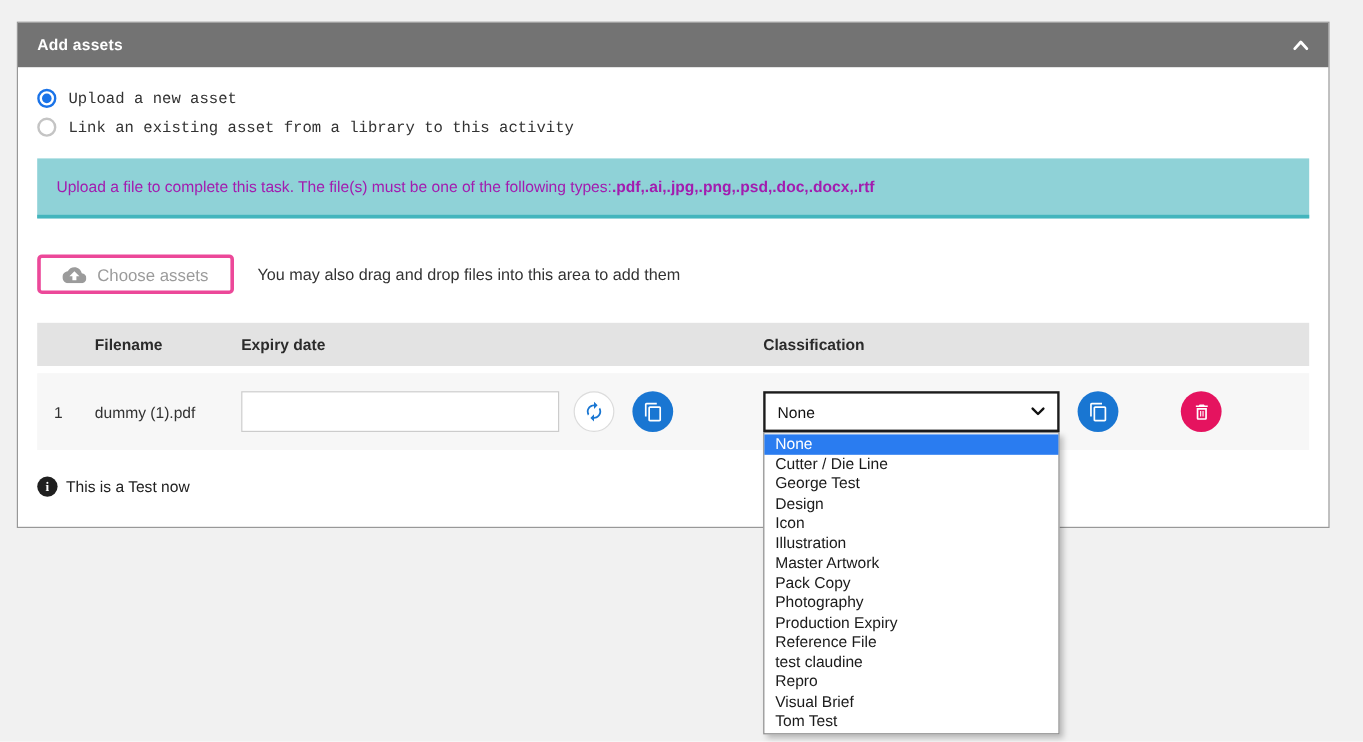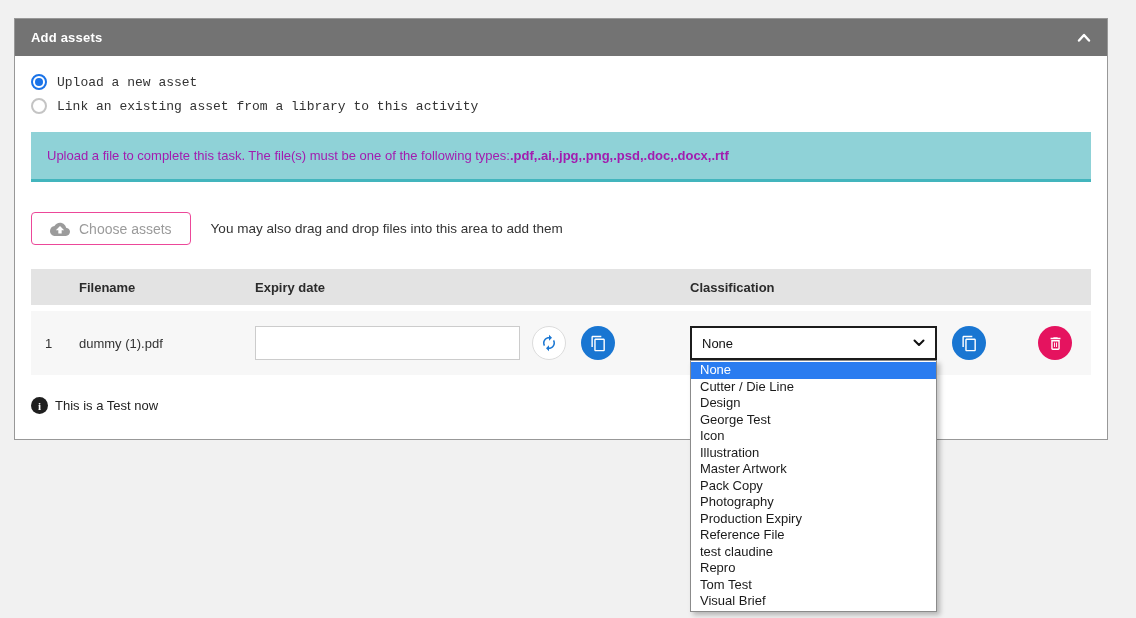--- a/index.html
+++ b/index.html
@@ -40,38 +40,38 @@
     margin-top:14px; height:50px; background:#8fd2d7;
     border-bottom:3px solid #43b5bd;
     display:flex; align-items:center; padding:0 16px;
     font-size:13px; color:#a21caf;
   }
   .banner b { font-weight:bold; }
 
   
   .upload-row { margin-top:30px; display:flex; align-items:center; }
   .choose-btn {
-    height:33px; background:#fff; border:1px solid #ec4899; border-radius:4px;
+    height:33px; background:#fff; border:3px solid #ec4899; border-radius:4px;
     display:inline-flex; align-items:center; gap:9px; padding:0 18px;
     font-family:inherit; font-size:14px; color:#9b9b9b; cursor:pointer;justify-content:center;
   }
   .drag-text { margin-left:20px; font-size:13.5px; color:#333; }
 
   
   .table { margin-top:24px; }
   .thead {
     height:36px; background:#e3e3e3; display:flex; align-items:center;
     font-size:13px; font-weight:bold; color:#2b2b2b;
   }
   .trow {
     margin-top:6px; height:64px; background:#f7f7f7;
     display:flex; align-items:center; font-size:13px;
   }
   .col-num { width:48px; padding-left:14px; flex:0 0 auto; }
-  .col-fname { width:176px; flex:0 0 auto; }
+  .col-fname { width:122px; flex:0 0 auto; }
   .col-expiry { width:435px; flex:0 0 auto; display:flex; align-items:center; }
   .col-classif { flex:1 1 auto; display:flex; align-items:center; position:relative; }
 
   .expiry-input {
     width:265px; height:34px; border:1px solid #ccc; background:#fff;
     font-family:inherit; font-size:13px; padding:0 8px;
   }
   .circle-btn {
     width:34px; height:34px; border-radius:50%; border:none; cursor:pointer;
     display:inline-flex; align-items:center; justify-content:center; flex:0 0 auto;
@@ -181,33 +181,33 @@
             <div class="select-box">
               <span>None</span>
               <svg width="12" height="8" viewBox="0 0 12 8">
                 <polyline points="1.5,1.5 6,6 10.5,1.5" fill="none" stroke="#111" stroke-width="2" stroke-linecap="round" stroke-linejoin="round"></polyline>
               </svg>
             </div>
             <div class="options-list">
 
             <div class="option highlighted">None</div>
                 <div class="option">Cutter / Die Line</div>
+                <div class="option">George Test</div>
                 <div class="option">Design</div>
-                <div class="option">George Test</div>
                 <div class="option">Icon</div>
                 <div class="option">Illustration</div>
                 <div class="option">Master Artwork</div>
                 <div class="option">Pack Copy</div>
                 <div class="option">Photography</div>
                 <div class="option">Production Expiry</div>
                 <div class="option">Reference File</div>
                 <div class="option">test claudine</div>
                 <div class="option">Repro</div>
+                <div class="option">Visual Brief</div>
                 <div class="option">Tom Test</div>
-                <div class="option">Visual Brief</div>
               </div>
           </div>
           <button class="circle-btn blue">
             <svg width="17" height="17" viewBox="0 0 24 24">
               <path d="M16 1H4c-1.1 0-2 .9-2 2v14h2V3h12V1zm3 4H8c-1.1 0-2 .9-2 2v14c0 1.1.9 2 2 2h11c1.1 0 2-.9 2-2V7c0-1.1-.9-2-2-2zm0 16H8V7h11v14z" fill="#ffffff"></path>
             </svg>
           </button>
           <button class="circle-btn pink">
             <svg width="17" height="17" viewBox="0 0 24 24">
               <path d="M6 19c0 1.1.9 2 2 2h8c1.1 0 2-.9 2-2V7H6v12zM8 9h8v10H8V9zm2 1.5h1.3V17H10v-6.5zm2.8 0h1.3V17h-1.3v-6.5zM15.5 4l-1-1h-5l-1 1H5v2h14V4h-3.5z" fill="#ffffff"></path>

